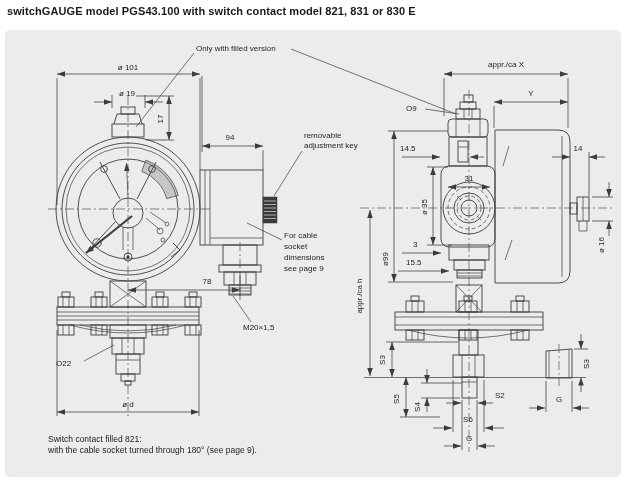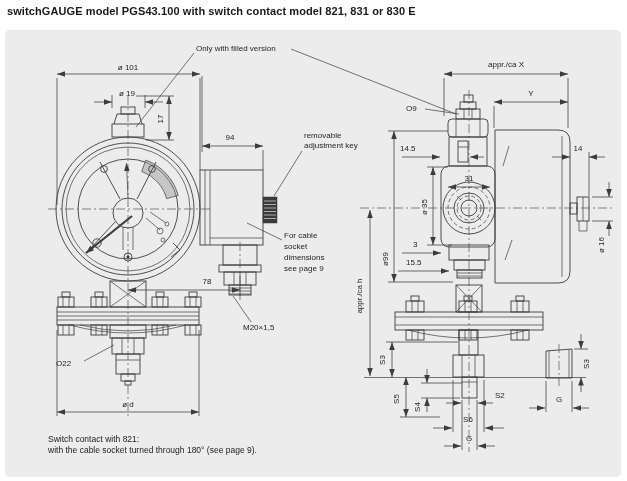--- a/index.html
+++ b/index.html
@@ -401,16 +401,16 @@
         <line class="dim" x1="546" y1="381" x2="546" y2="412"></line>
         <line class="dim" x1="572" y1="381" x2="572" y2="412"></line>
         <line class="dim" x1="529" y1="408" x2="545" y2="408" marker-end="url(#ar)"></line>
         <line class="dim" x1="589" y1="408" x2="573" y2="408" marker-end="url(#ar)"></line>
         <text x="559" y="402" text-anchor="middle">G</text>
       </g>
     </g>
   </svg>
 
   <div class="footer">
-    <div>Switch contact with 821:</div>
+    <div>Switch contact filled 821:</div>
     <div>with the cable socket turned through 180° (see page 9).</div>
   </div>
 </div>
 
 </body></html>

